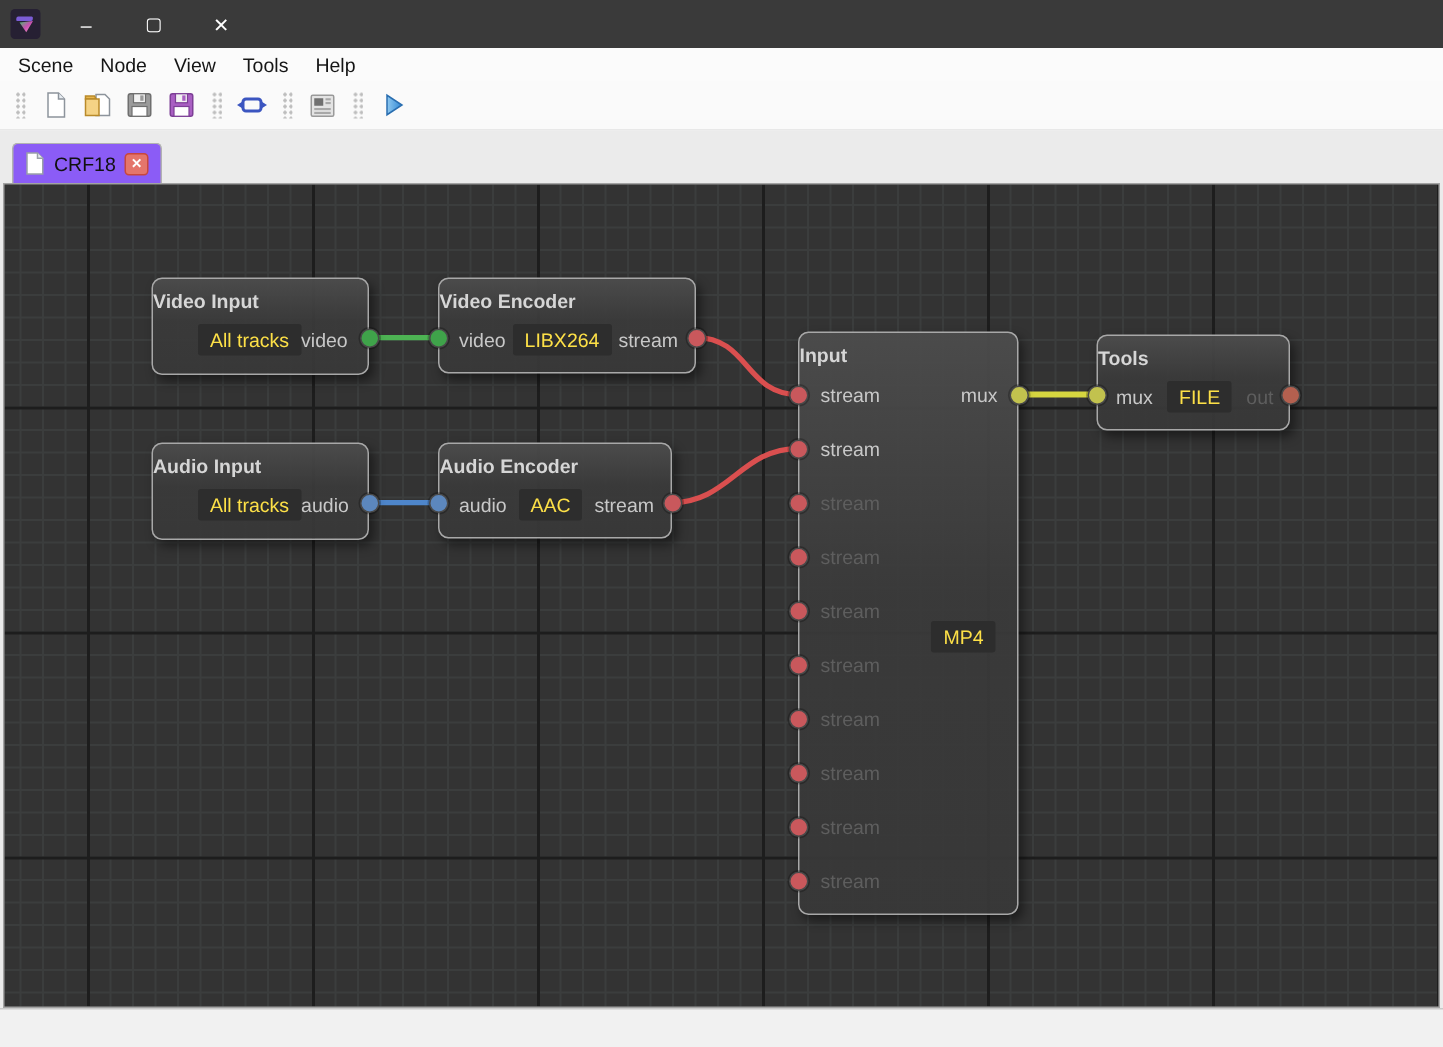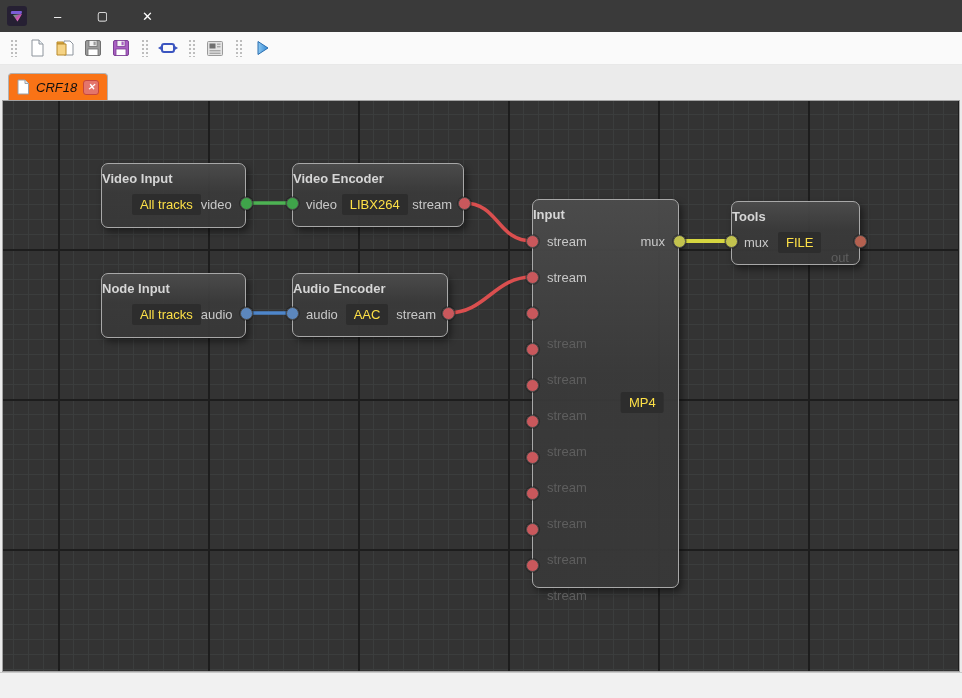--- a/index.html
+++ b/index.html
@@ -21,21 +21,21 @@
 
   
   .toolbar { height:33px; background:#fafafa; display:flex; align-items:center; padding-left:5px; gap:2px; border-bottom:1px solid #e8e8e8; flex:0 0 auto; }
   .tb-handle { width:7px; height:18px; margin:0 5px;
     background-image: radial-gradient(circle, #bdbdbd 1px, transparent 1.3px);
     background-size:4px 4px; }
   .tb-btn { width:26px; height:26px; display:flex; align-items:center; justify-content:center; border-radius:3px; }
 
   
   .tabbar { height:35px; background:#ebebeb; display:flex; align-items:flex-end; padding-left:8px; flex:0 0 auto; }
-  .tab { height:27px; background:#f97316; border:1px solid #b2b2b2; border-bottom:none; border-radius:4px 4px 0 0; display:flex; align-items:center; gap:6px; padding:0 8px 0 7px;font-style:italic; }
+  .tab { height:27px; background:#8b5cf6; border:1px solid #b2b2b2; border-bottom:none; border-radius:4px 4px 0 0; display:flex; align-items:center; gap:6px; padding:0 8px 0 7px; }
   .tab-label { font-size:13px; color:#111; }
   .tab-close { width:16px; height:15px; background:#e4756b; border:1px solid #c8473c; border-radius:3px; color:#fff; font-size:9px; font-weight:bold; display:flex; align-items:center; justify-content:center; }
 
   
   .canvas-wrap { flex:1 1 auto; position:relative; background:#ebebeb; }
   .canvas { position:absolute; left:2px; right:2px; top:0; bottom:0; border:1px solid #a3a3a3; overflow:hidden;
     background-color:#333333;
     background-image:
       linear-gradient(#1d1d1d 2px, transparent 2px),
       linear-gradient(90deg, #1d1d1d 2px, transparent 2px),
@@ -45,21 +45,21 @@
     background-position:0 148px, 55px 0, 10px 13px, 10px 13px; }
   .wires { position:absolute; left:0; top:0; width:956px; height:548px; }
 
   
   .node { position:absolute; border:1px solid #a8a8a8; border-radius:7px;
     background:linear-gradient(rgba(76,76,76,.95), rgba(58,58,58,.93) 45%, rgba(56,56,56,.93));
     box-shadow:3px 4px 7px rgba(0,0,0,.45); }
   .node-title { position:absolute; top:7px; left:0; width:100%; font-size:13px; font-weight:bold; color:#d6d6d6; }
   .node-row { position:absolute; height:26px; display:flex; align-items:center; justify-content:space-between; }
   .vlabel { font-size:13px; color:#c8c8c8; }
-  .vlabel.dim { color:#5e5e5e;margin-top:30px; }
+  .vlabel.dim { color:#5e5e5e; }
   .vbox { background:#2d2d2d; color:#fde047; font-size:13px; padding:3px 8px; border-radius:2px; white-space:nowrap; }
   .mux-row { position:absolute; left:14px; height:20px; line-height:20px; font-size:13px; }
   .port { position:absolute; width:13px; height:13px; border-radius:50%; border:1px solid #494949; box-shadow:0 0 0 1px rgba(0,0,0,.25); }
 
   
   .statusbar { height:26px; background:#f1f1f1; border-top:1px solid #c9c9c9; flex:0 0 auto; font-size:12px; color:#444; display:flex; align-items:center; padding-left:8px; }
 </style>
 </head>
 <body>
 
@@ -79,20 +79,27 @@
         <polygon points="4,7 13,6 8.5,13.5" fill="url(#lg1)"></polygon>
       </svg>
     </div>
     <div class="win-controls">
       <div class="win-btn">–</div>
       <div class="win-btn max">▢</div>
       <div class="win-btn">✕</div>
     </div>
   </div>
 
+  <div class="menubar">
+    <div class="menu-item">Scene</div>
+    <div class="menu-item">Node</div>
+    <div class="menu-item">View</div>
+    <div class="menu-item">Tools</div>
+    <div class="menu-item">Help</div>
+  </div>
 
   <div class="toolbar">
     <div class="tb-handle"></div>
     <div class="tb-btn">
       <svg width="17" height="18" viewBox="0 0 17 18">
         <path d="M3 1 h7 l4 4 v12 h-11 z" fill="#ffffff" stroke="#8d949c" stroke-width="1"></path>
         <path d="M10 1 v4 h4" fill="#e8edf2" stroke="#8d949c" stroke-width="1"></path>
       </svg>
     </div>
     <div class="tb-btn">
@@ -184,21 +191,21 @@
       <div class="node" style="left:289px; top:62px; width:172px; height:64px;">
         <div class="node-title">Video Encoder</div>
         <div class="node-row" style="top:27px; left:13px; right:11px;">
           <span class="vlabel">video</span>
           <span class="vbox">LIBX264</span>
           <span class="vlabel">stream</span>
         </div>
       </div>
 
       <div class="node" style="left:98px; top:172px; width:145px; height:65px;">
-        <div class="node-title">Node Input</div>
+        <div class="node-title">Audio Input</div>
         <div class="node-row" style="top:27px; left:30px; right:14px;">
           <span class="vbox">All tracks</span>
           <span class="vlabel">audio</span>
         </div>
       </div>
 
       <div class="node" style="left:289px; top:172px; width:156px; height:64px;">
         <div class="node-title">Audio Encoder</div>
         <div class="node-row" style="top:27px; left:13px; right:11px;">
           <span class="vlabel">audio</span>

